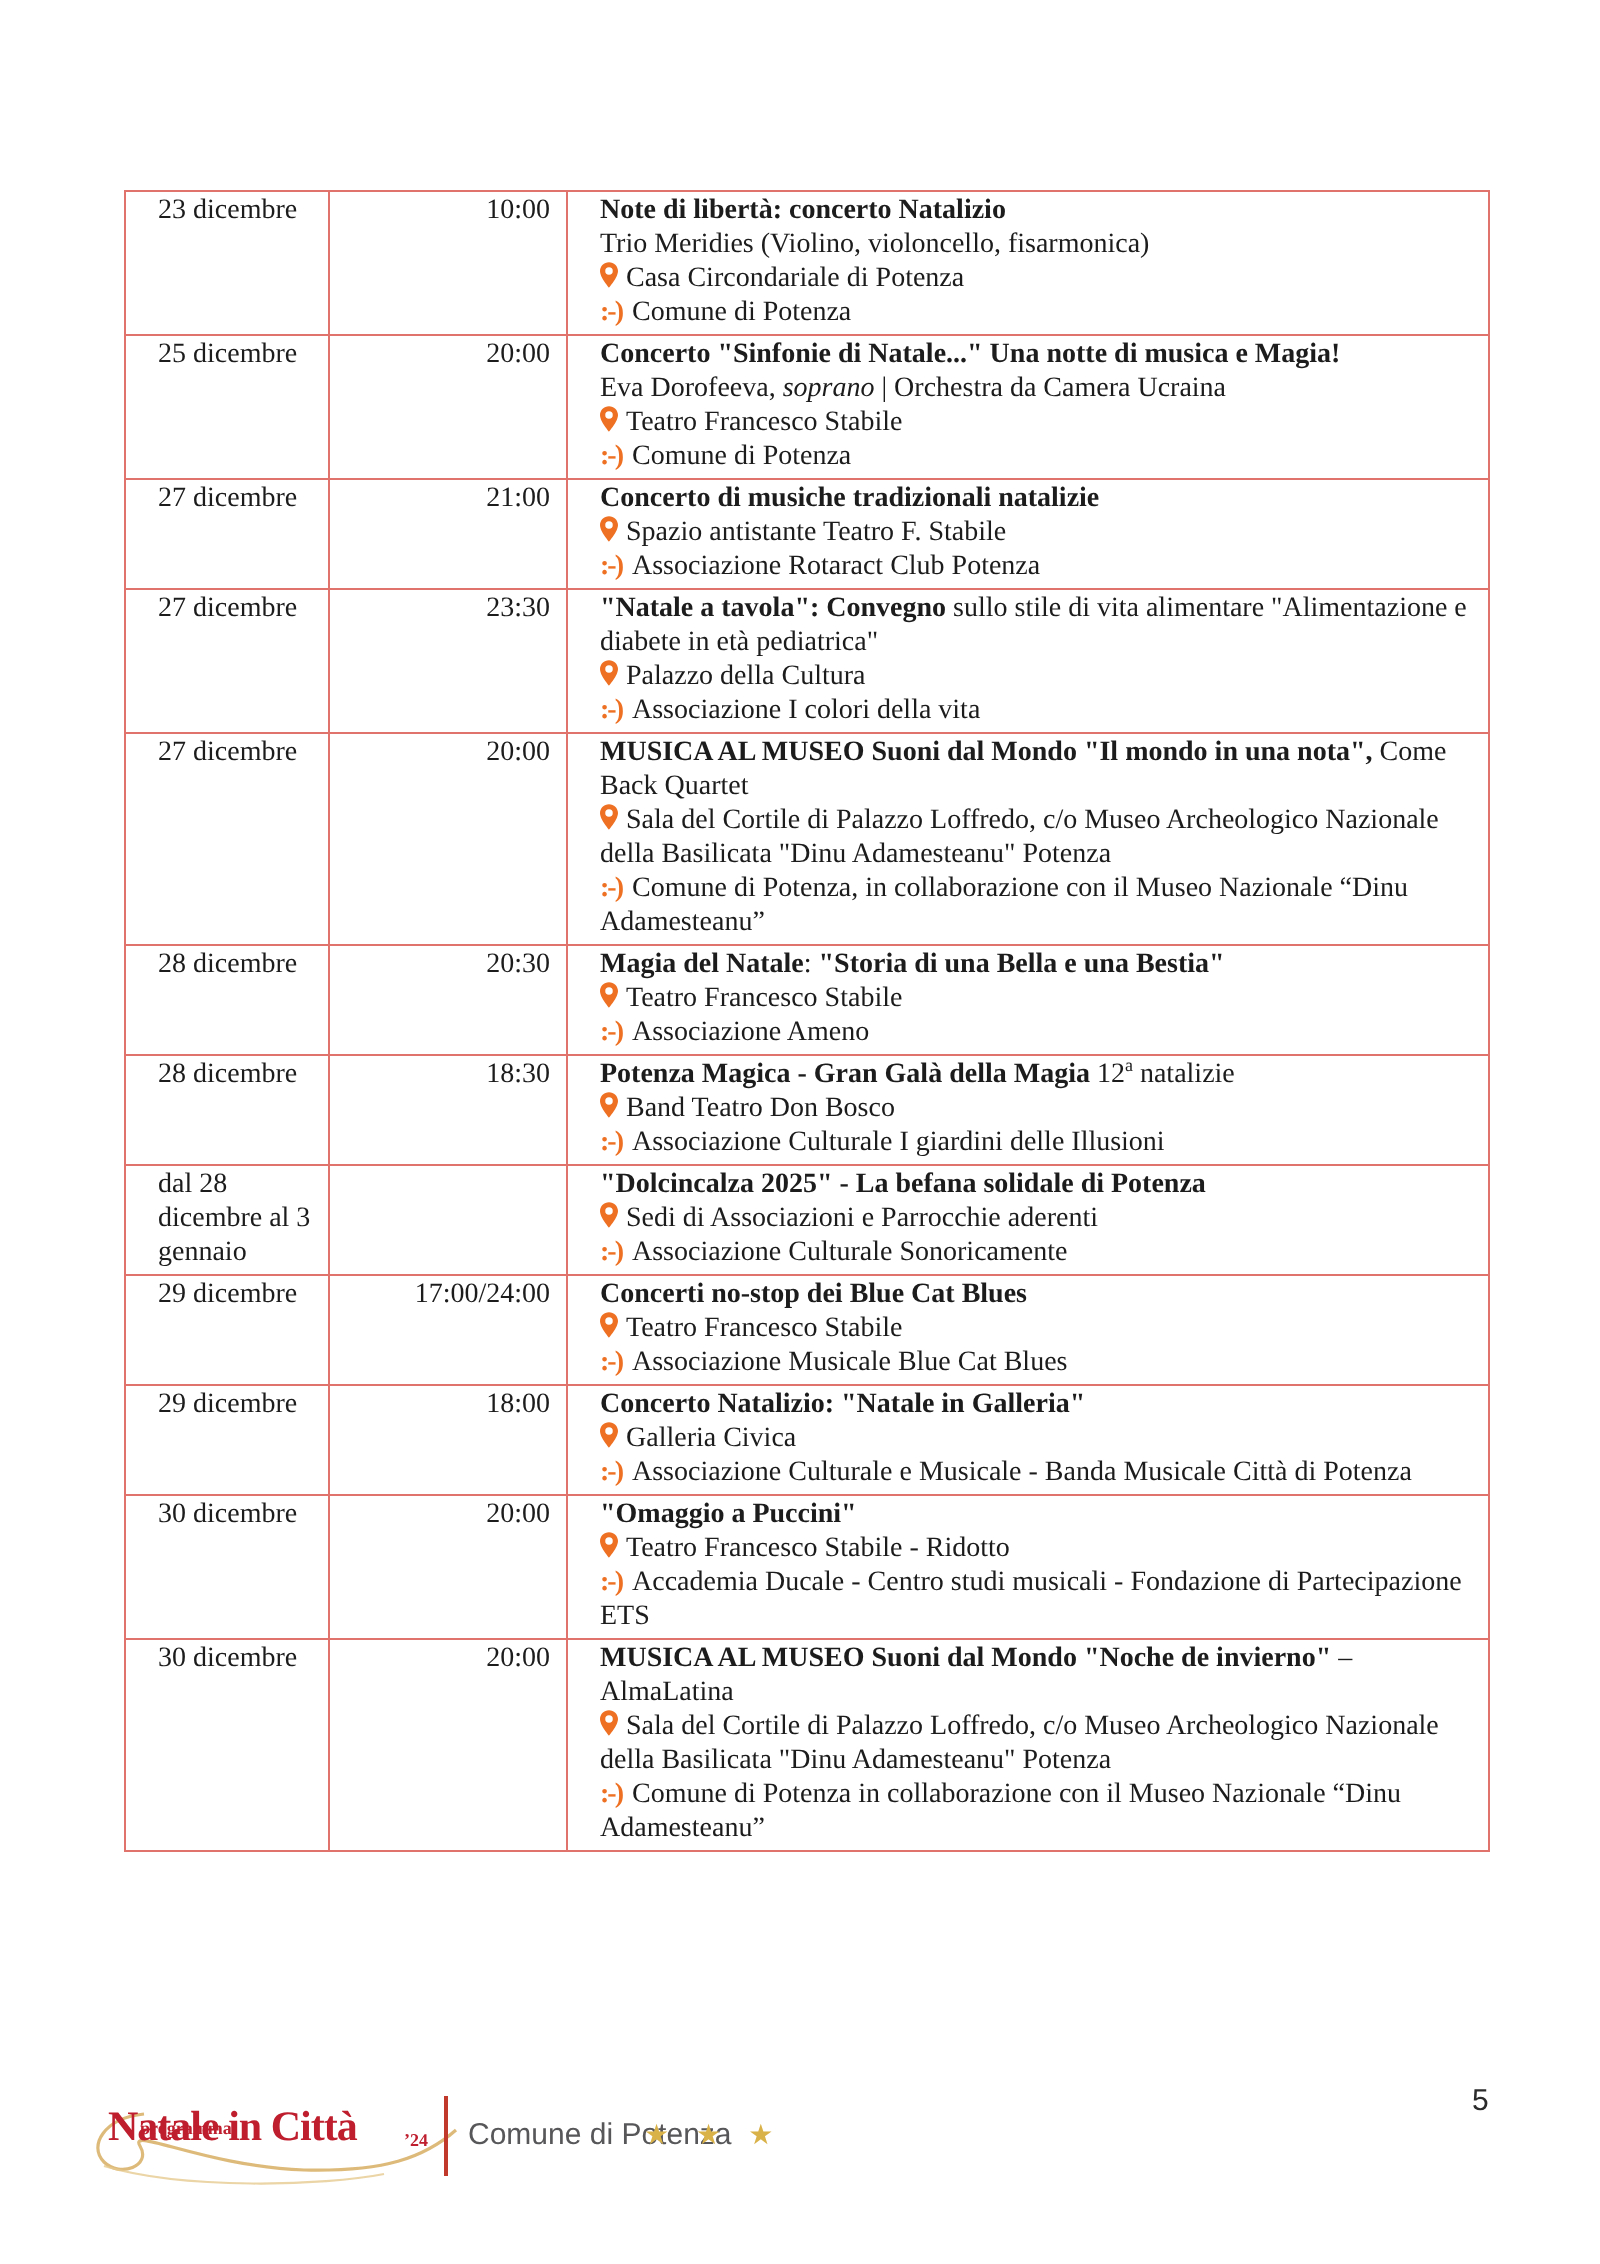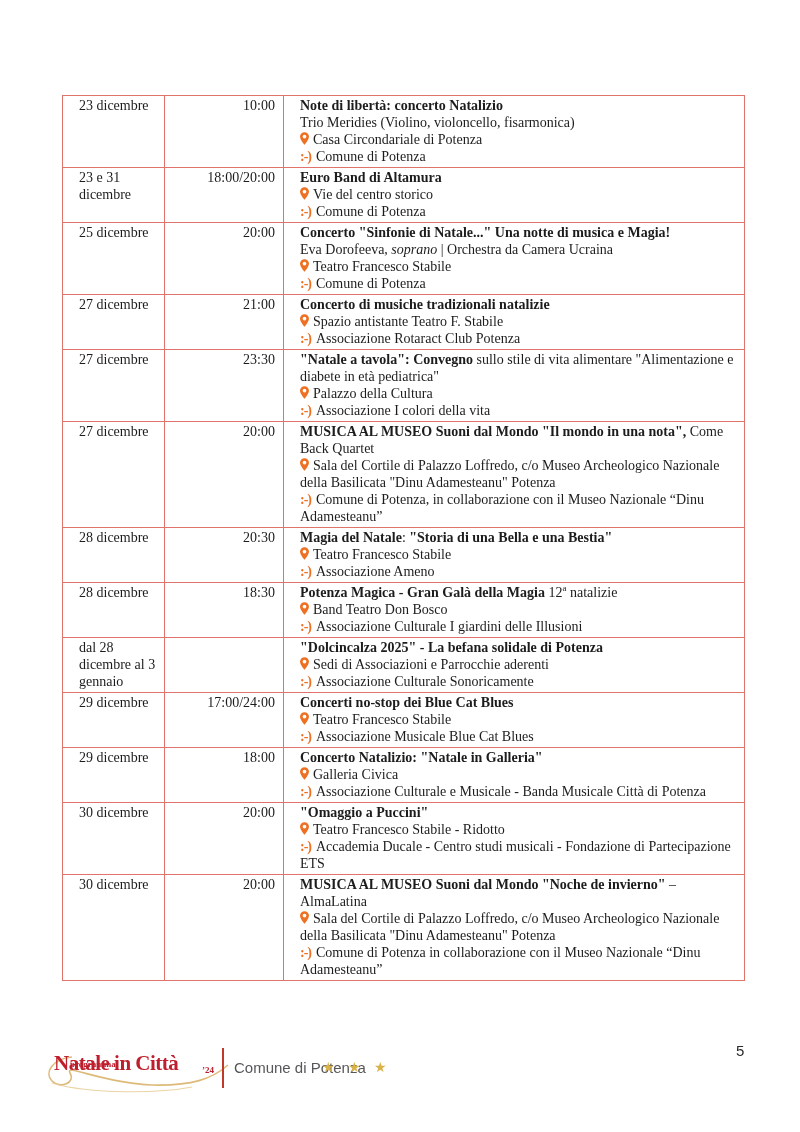--- a/index.html
+++ b/index.html
@@ -116,31 +116,20 @@
           <td class="c-details">
             <p><span class="b">Note di libertà: concerto Natalizio</span></p>
             <p><span>Trio Meridies (Violino, violoncello, fisarmonica)</span></p>
             <p><span class="pin-icon"><svg viewBox="0 0 12 17" xmlns="http://www.w3.org/2000/svg">
                   <path fill="#ee7123" d="M6 0C2.7 0 0 2.6 0 5.9 0 10.3 6 17 6 17s6-6.7 6-11.1C12 2.6 9.3 0 6 0zm0 8.4a2.5 2.5 0 1 1 0-5 2.5 2.5 0 0 1 0 5z"></path>
                 </svg></span><span>Casa Circondariale di Potenza</span></p>
             <p><span class="smiley">:-)</span><span>Comune di Potenza</span></p>
           </td>
         </tr>
         <tr>
-          <td class="c-date">23 e 31 dicembre</td>
-          <td class="c-time">18:00/20:00</td>
-          <td class="c-details">
-            <p><span class="b">Euro Band di Altamura</span></p>
-            <p><span class="pin-icon"><svg viewBox="0 0 12 17" xmlns="http://www.w3.org/2000/svg">
-                  <path fill="#ee7123" d="M6 0C2.7 0 0 2.6 0 5.9 0 10.3 6 17 6 17s6-6.7 6-11.1C12 2.6 9.3 0 6 0zm0 8.4a2.5 2.5 0 1 1 0-5 2.5 2.5 0 0 1 0 5z"></path>
-                </svg></span><span>Vie del centro storico</span></p>
-            <p><span class="smiley">:-)</span><span>Comune di Potenza</span></p>
-          </td>
-        </tr>
-        <tr>
           <td class="c-date">25 dicembre</td>
           <td class="c-time">20:00</td>
           <td class="c-details">
             <p><span class="b">Concerto "Sinfonie di Natale..." Una notte di musica e Magia!</span></p>
             <p><span>Eva Dorofeeva, </span><span class="i">soprano</span><span> | Orchestra da Camera Ucraina</span></p>
             <p><span class="pin-icon"><svg viewBox="0 0 12 17" xmlns="http://www.w3.org/2000/svg">
                   <path fill="#ee7123" d="M6 0C2.7 0 0 2.6 0 5.9 0 10.3 6 17 6 17s6-6.7 6-11.1C12 2.6 9.3 0 6 0zm0 8.4a2.5 2.5 0 1 1 0-5 2.5 2.5 0 0 1 0 5z"></path>
                 </svg></span><span>Teatro Francesco Stabile</span></p>
             <p><span class="smiley">:-)</span><span>Comune di Potenza</span></p>
           </td>

